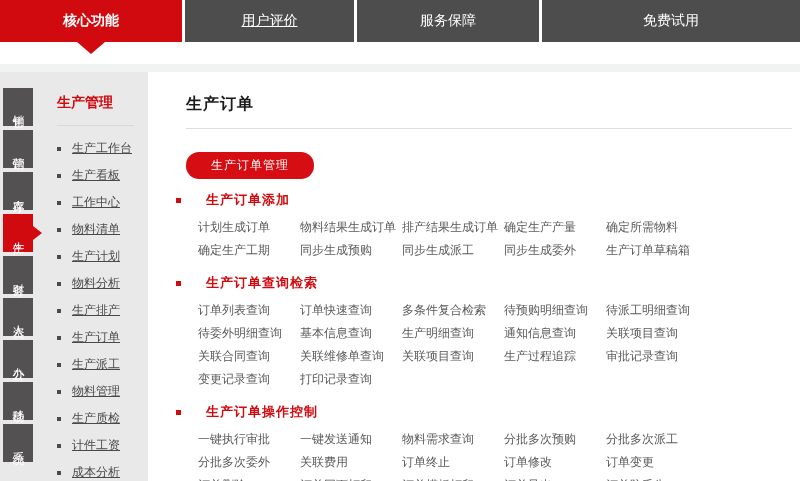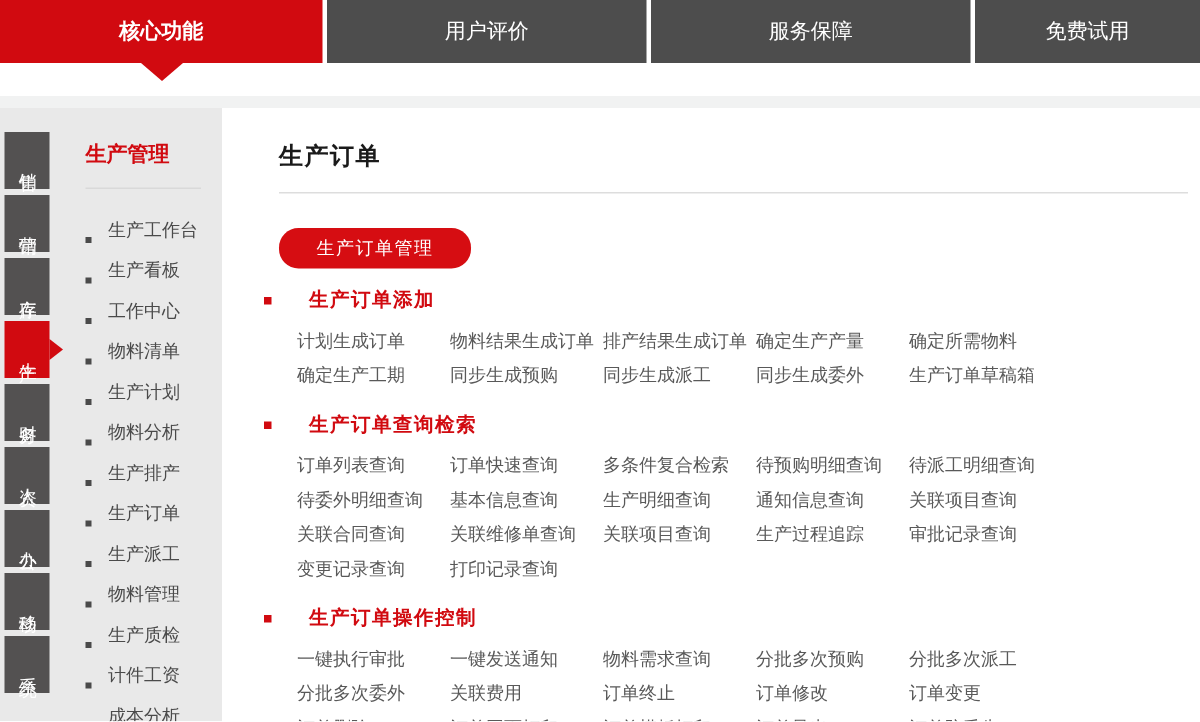--- a/index.html
+++ b/index.html
@@ -34,21 +34,21 @@
        writing-mode:vertical-rl;text-orientation:upright;letter-spacing:1px;
        position:relative;cursor:pointer;}
   .nav-box.active{background:var(--accent);}
   .nav-box.active::after{content:"";position:absolute;left:30px;top:50%;margin-top:-7px;
        border:7px solid transparent;border-left:9px solid var(--accent);border-right:none;}
 
   .menu-col{flex:1;padding-top:22px;overflow:hidden;}
   .menu-title{margin-left:21px;color:var(--accent);font-weight:bold;font-size:14px;}
   .menu-divider{height:1px;background:#d9d9d9;margin:13px 14px 0 21px;}
   .menu-list{list-style:none;margin-top:9px;padding-left:21px;}
-  .menu-item{height:27px;display:flex;align-items:flex-end;font-size:12px;color:#4a4a4a;cursor:pointer;}
+  .menu-item{height:27px;display:flex;align-items:center;font-size:12px;color:#4a4a4a;cursor:pointer;text-decoration:underline;}
   .menu-item .sq{width:4px;height:4px;background:#4a4a4a;margin-right:11px;flex-shrink:0;}
 
   
   .main{flex:1;background:#fff;padding:22px 0 0 38px;overflow:hidden;}
   .page-title{font-size:16px;font-weight:bold;color:#1a1a1a;letter-spacing:1px;}
   .title-divider{height:1px;background:#ddd;margin:13px 8px 0 0;}
   .cta-btn{margin-top:23px;display:inline-block;background:var(--btn);color:#ffffff;
        font-size:12px;padding:5px 25px;border-radius:13px;border:none;cursor:pointer;
        font-family:inherit;letter-spacing:1px;}
 
@@ -57,27 +57,27 @@
   .section-bullet{width:5px;height:5px;background:var(--accent);margin-right:13px;flex-shrink:0;}
   .section-title{font-size:13px;font-weight:bold;color:var(--accent);letter-spacing:1px;}
   .links-grid{display:grid;grid-template-columns:repeat(5,102px);margin-left:22px;}
   .link{font-size:12px;color:var(--link);line-height:23px;cursor:pointer;
        white-space:nowrap;text-decoration:none;}
 </style>
 </head>
 <body>
 
 <header class="navbar" id="navbar">
-    <div class="tab active" style="width: 215px;">
+    <div class="tab active" style="width: 182px;">
     <span>核心功能</span>
   </div>
-    <div class="tab" style="width: 213px;">
+    <div class="tab" style="width: 169px; text-decoration: underline;">
     <span>用户评价</span>
   </div>
-    <div class="tab" style="width: 213px;">
+    <div class="tab" style="width: 182px;">
     <span>服务保障</span>
   </div>
     <div class="tab" style="flex: 1 1 0%;">
     <span>免费试用</span>
   </div>
   </header>
 
 <div class="band"></div>
 
 <div class="content">

